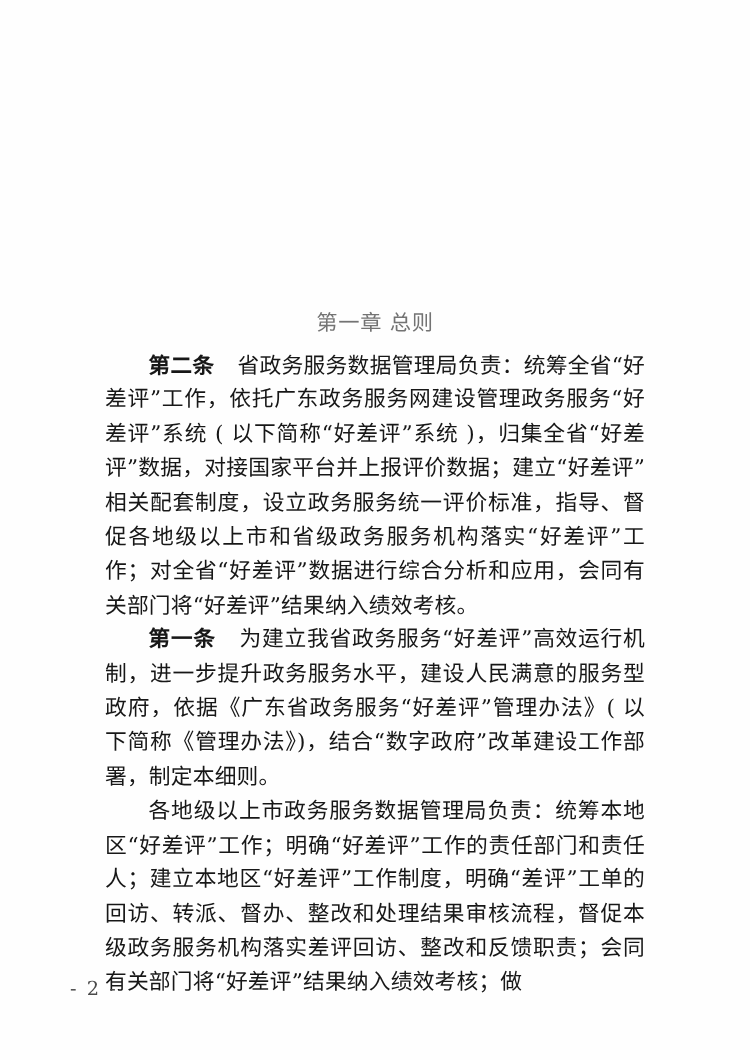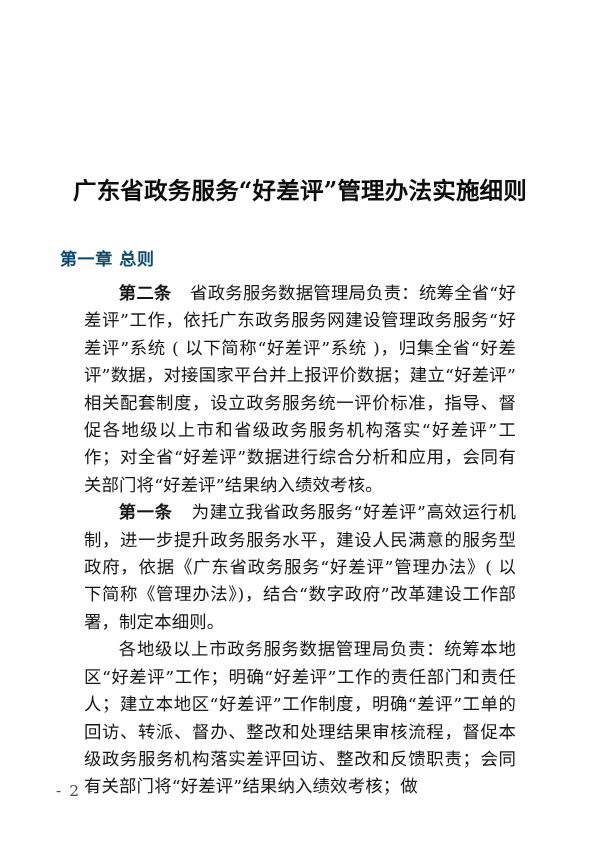--- a/index.html
+++ b/index.html
@@ -40,25 +40,26 @@
     font-family: "DejaVu Serif", "Liberation Serif", serif;
     white-space: nowrap;
   }
 
   
   .chapter-heading {
     position: absolute;
     top: 246px;
     left: 60px;
     width: 480px;
+    text-align: center;
     font-size: 17px;
-    font-weight: bold;
+    font-weight: normal;
     line-height: 26px;
     letter-spacing: 0.6px;
-    color: #0c4a6e;
+    color: #737373;
     font-family: "DejaVu Sans", "Liberation Sans", sans-serif;
   }
 
   
   .body-block {
     position: absolute;
     top: 280px;
     left: 84px;
     width: 432px;
   }
@@ -100,21 +101,20 @@
     letter-spacing: 1.6px;
     color: #4a4a4a;
     font-family: "DejaVu Serif", "Liberation Serif", serif;
   }
 </style>
 </head>
 <body>
 
 <div class="page">
 
-  <div class="doc-title">广东省政务服务“好差评”管理办法实施细则</div>
 
   <div class="chapter-heading">第一章 总则</div>
 
   <div class="body-block">
 
     <p class="para"><span class="article-label">第二条</span><span class="label-gap"></span><span>省政务服务数据管理局负责：统筹全省“好差评”工作，依托广东政务服务网建设管理政务服务“好差评”系统 ( 以下简称“好差评”系统 )，归集全省“好差评”数据，对接国家平台并上报评价数据；建立“好差评”相关配套制度，设立政务服务统一评价标准，指导、督促各地级以上市和省级政务服务机构落实“好差评”工作；对全省“好差评”数据进行综合分析和应用，会同有关部门将“好差评”结果纳入绩效考核。</span></p>
 
     <p class="para"><span class="article-label">第一条</span><span class="label-gap"></span><span>为建立我省政务服务“好差评”高效运行机制，进一步提升政务服务水平，建设人民满意的服务型政府，依据《广东省政务服务“好差评”管理办法》( 以下简称《管理办法》)，结合“数字政府”改革建设工作部署，制定本细则。</span></p>
 
     <p class="para"><span>各地级以上市政务服务数据管理局负责：统筹本地区“好差评”工作；明确“好差评”工作的责任部门和责任人；建立本地区“好差评”工作制度，明确“差评”工单的回访、转派、督办、整改和处理结果审核流程，督促本级政务服务机构落实差评回访、整改和反馈职责；会同有关部门将“好差评”结果纳入绩效考核；做</span></p>

